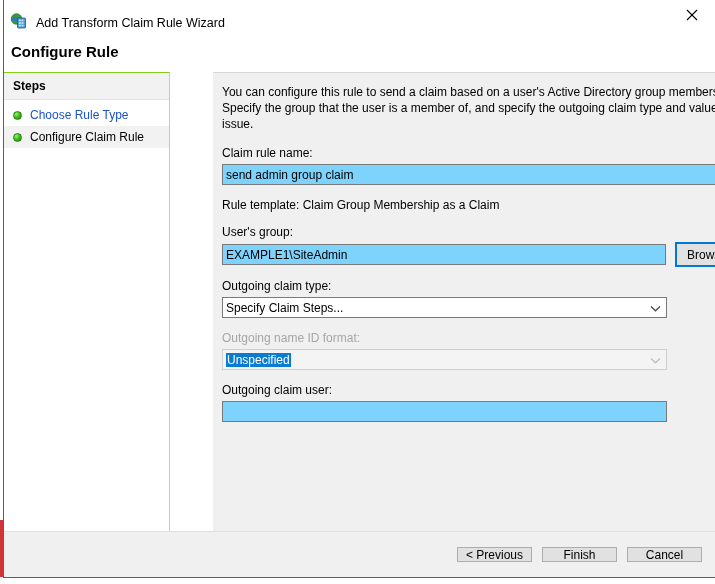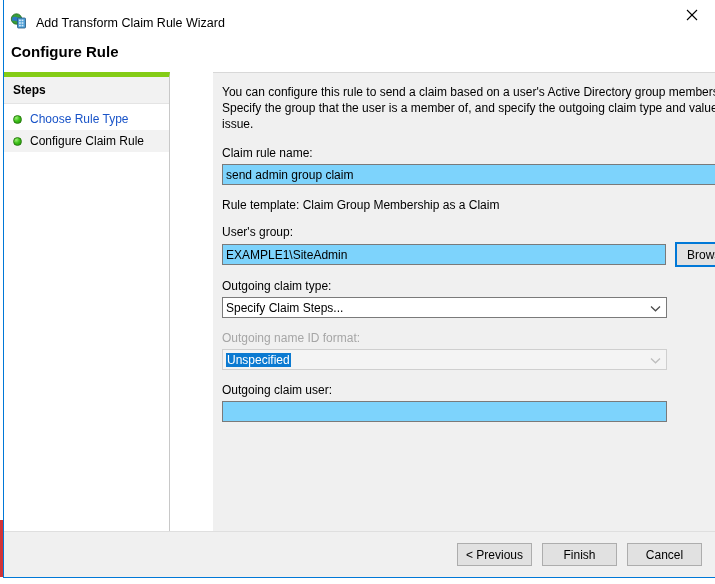--- a/index.html
+++ b/index.html
@@ -98,21 +98,21 @@
     display: flex;
     min-height: 0;
     background: #ffffff;
   }
 
   
   .sidebar {
     width: 166px;
     min-width: 166px;
     background: #ffffff;
-    border-top: 5px solid #84cc16;
+    border-top: 1px solid #84cc16;
     border-right: 1px solid #c8c8c8;
     box-sizing: border-box;
     display: flex;
     flex-direction: column;
   }
   .sidebar-title {
     font-weight: bold;
     font-size: 12px;
     padding: 6px 0 6px 9px;
     background: #f2f2f2;
@@ -247,21 +247,21 @@
     border-top: 1px solid #dfdfdf;
     display: flex;
     align-items: center;
     justify-content: flex-end;
     padding-right: 13px;
     gap: 10px;
     box-sizing: border-box;
   }
   .footer-btn {
     width: 75px;
-    height: 23px;
+    height: 15px;
     background: #e1e1e1;
     border: 1px solid #adadad;
     display: flex;
     align-items: center;
     justify-content: center;
     font-size: 12px;
     color: #000;
     box-sizing: border-box;
   }
 </style>

